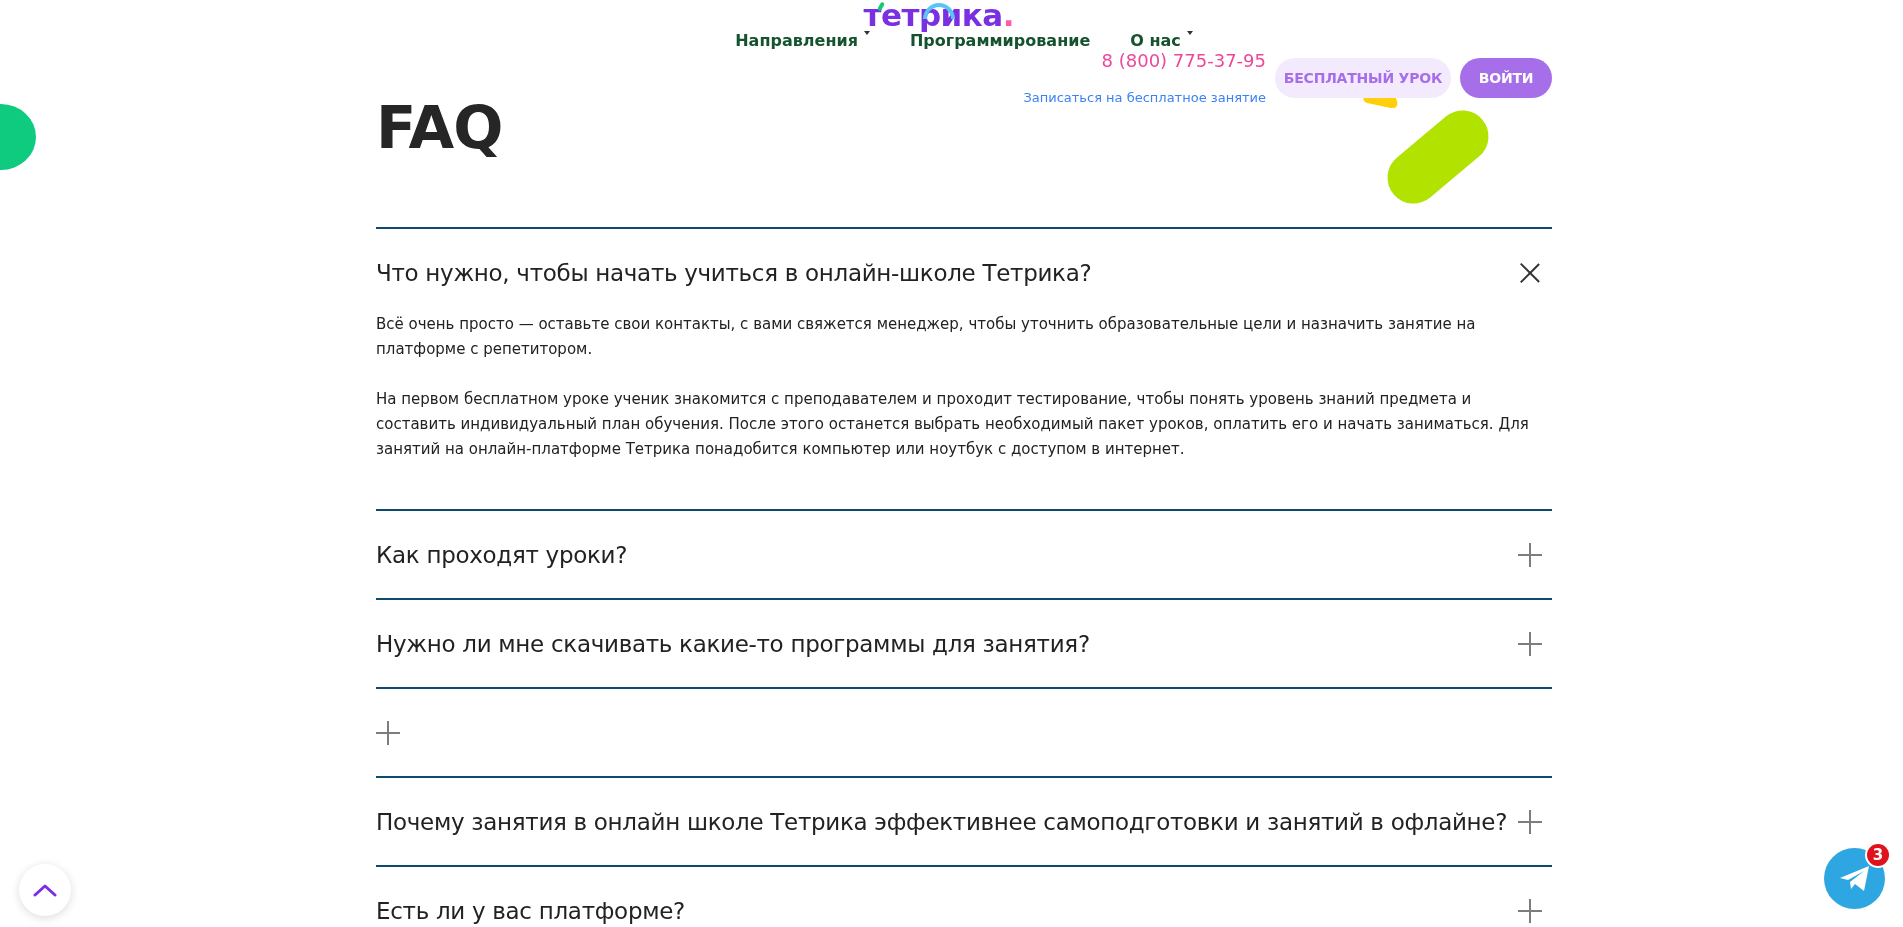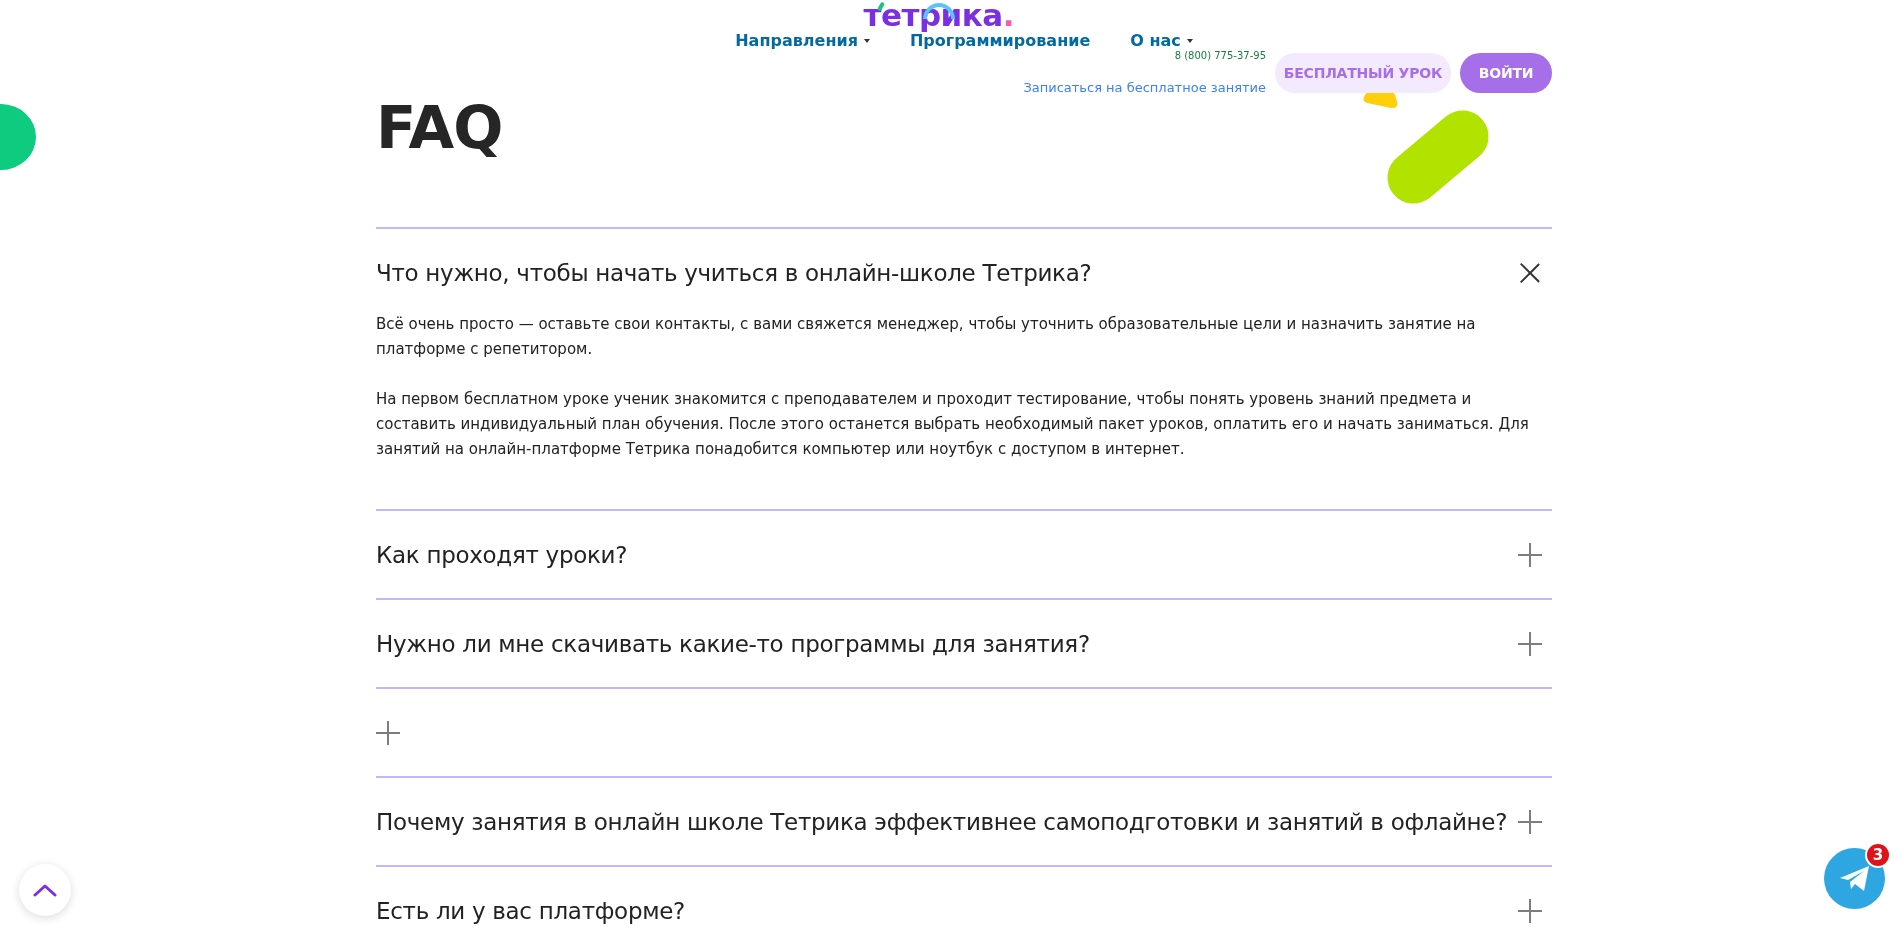--- a/index.html
+++ b/index.html
@@ -8,40 +8,40 @@
 
     
     .header { position: absolute; top: 0; left: 376px; width: 1176px; height: 70px; display: flex; align-items: center; flex-direction: column; }
     .logo { display: flex; align-items: center; position: relative; height: 40px; margin-right: 50px; cursor: pointer; }
     .logo-text { font-family: "DejaVu Sans", sans-serif; font-size: 31px; font-weight: bold; color: #7b2fe3; letter-spacing: -0.5px; line-height: 1; }
     .logo-dot { color: #ff5aa8; font-size: 31px; font-weight: bold; line-height: 1; }
     .logo-leaf { position: absolute; left: 16px; top: 2px; width: 4px; height: 9px; background: #13c87a; border-radius: 3px; transform: rotate(30deg); }
     .logo-arc { position: absolute; left: 60px; top: 3px; width: 32px; height: 16px; border: 4px solid #57c6f5; border-bottom: none; border-radius: 18px 18px 0 0; }
 
     .nav { display: flex; align-items: center; gap: 40px; }
-    .nav-item { font-size: 16px; font-weight: bold; color: #0369a1; display: flex; align-items: center; gap: 6px; cursor: pointer; white-space: nowrap; }
+    .nav-item { font-size: 16px; font-weight: bold; color: #14532d; display: flex; gap: 6px; cursor: pointer; white-space: nowrap; }
     .caret { width: 0; height: 0; border-left: 3.5px solid transparent; border-right: 3.5px solid transparent; border-top: 4px solid #333333; }
 
     .header-right { margin-left: auto; display: flex; align-items: center; gap: 9px; }
     .contacts { text-align: right; line-height: 1.2; margin-right: 0; }
-    .phone { font-size: 10px; color: #15803d; display: block; }
+    .phone { font-size: 18px; color: #ec4899; display: block; }
     .signup-link { font-size: 13px; color: #3b82f6; display: block; margin-top: 18px; }
     .btn { height: 40px; border-radius: 20px; font-size: 14px; font-weight: bold; display: flex; align-items: center; justify-content: center; border: none; cursor: pointer; font-family: "DejaVu Sans", sans-serif; letter-spacing: -0.2px; }
     .btn-free { background: #f3ebfd; color: #a66ee8; width: 176px; }
     .btn-login { background: #a66ee8; color: #ffffff; width: 92px; }
 
     
     .deco-green-circle { position: absolute; left: -34px; top: 104px; width: 70px; height: 66px; border-radius: 50%; background: #0fcb7f; }
     .deco-yellow { position: absolute; left: 1361px; top: 71px; width: 38px; height: 40px; }
     .deco-lime { position: absolute; left: 1380px; top: 131px; width: 116px; height: 52px; background: #b1e200; border-radius: 26px; transform: rotate(-40deg); transform-origin: center; }
 
     
     .faq-title { position: absolute; left: 376px; top: 98px; font-size: 59px; font-weight: bold; color: #262626; letter-spacing: -1px; line-height: 1; }
     .faq-list { position: absolute; left: 376px; top: 227px; width: 1176px; }
-    .faq-item { border-top: 2px solid #c4b5fd; }
+    .faq-item { border-top: 2px solid #0c4a6e; }
     .faq-q { display: flex; align-items: center; justify-content: space-between; height: 87px; cursor: pointer; }
     .faq-q-text { font-size: 23px; color: #222222; letter-spacing: -0.3px; }
     .faq-icon { width: 24px; height: 24px; position: relative; margin-right: 10px; flex-shrink: 0; }
     .plus::before, .plus::after { content: ""; position: absolute; background: #7d7d7d; }
     .plus::before { left: 11px; top: 0; width: 2px; height: 24px; }
     .plus::after { left: 0; top: 11px; width: 24px; height: 2px; }
     .cross::before, .cross::after { content: ""; position: absolute; left: 11px; top: -1px; width: 1.5px; height: 26px; background: #333333; }
     .cross::before { transform: rotate(45deg); }
     .cross::after { transform: rotate(-45deg); }
     .faq-answer { padding: 0 0 47px 0; margin-top: -4px; }

